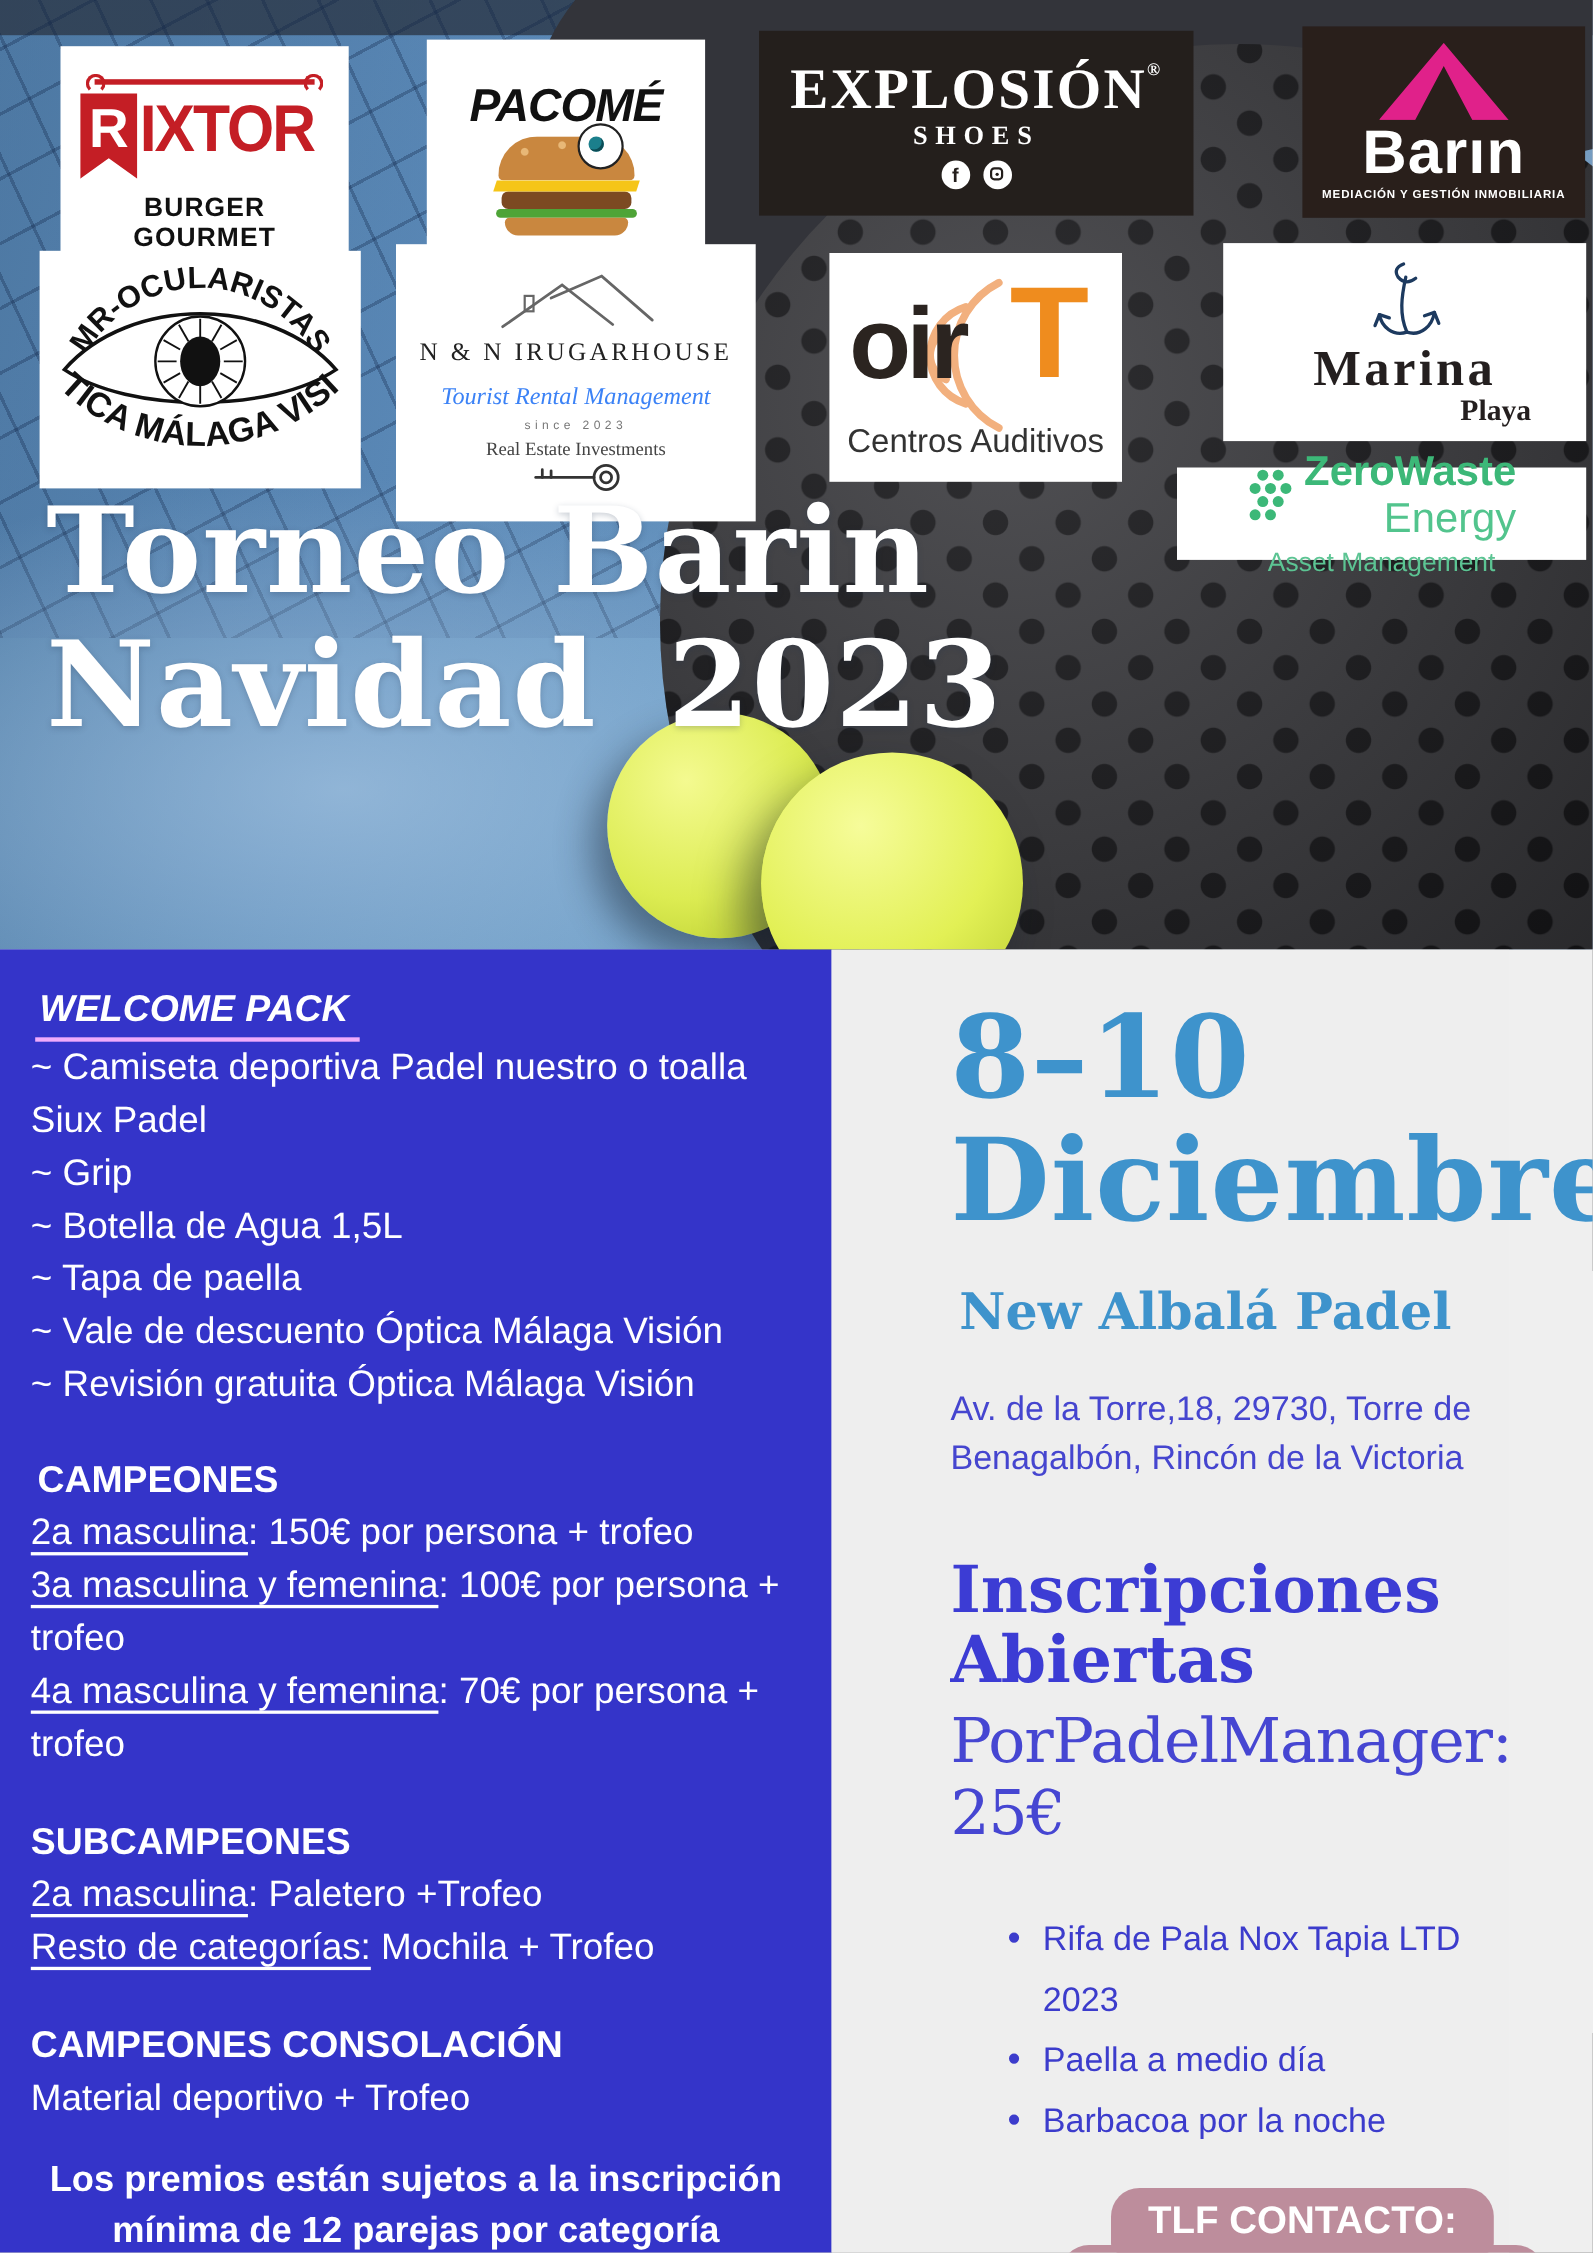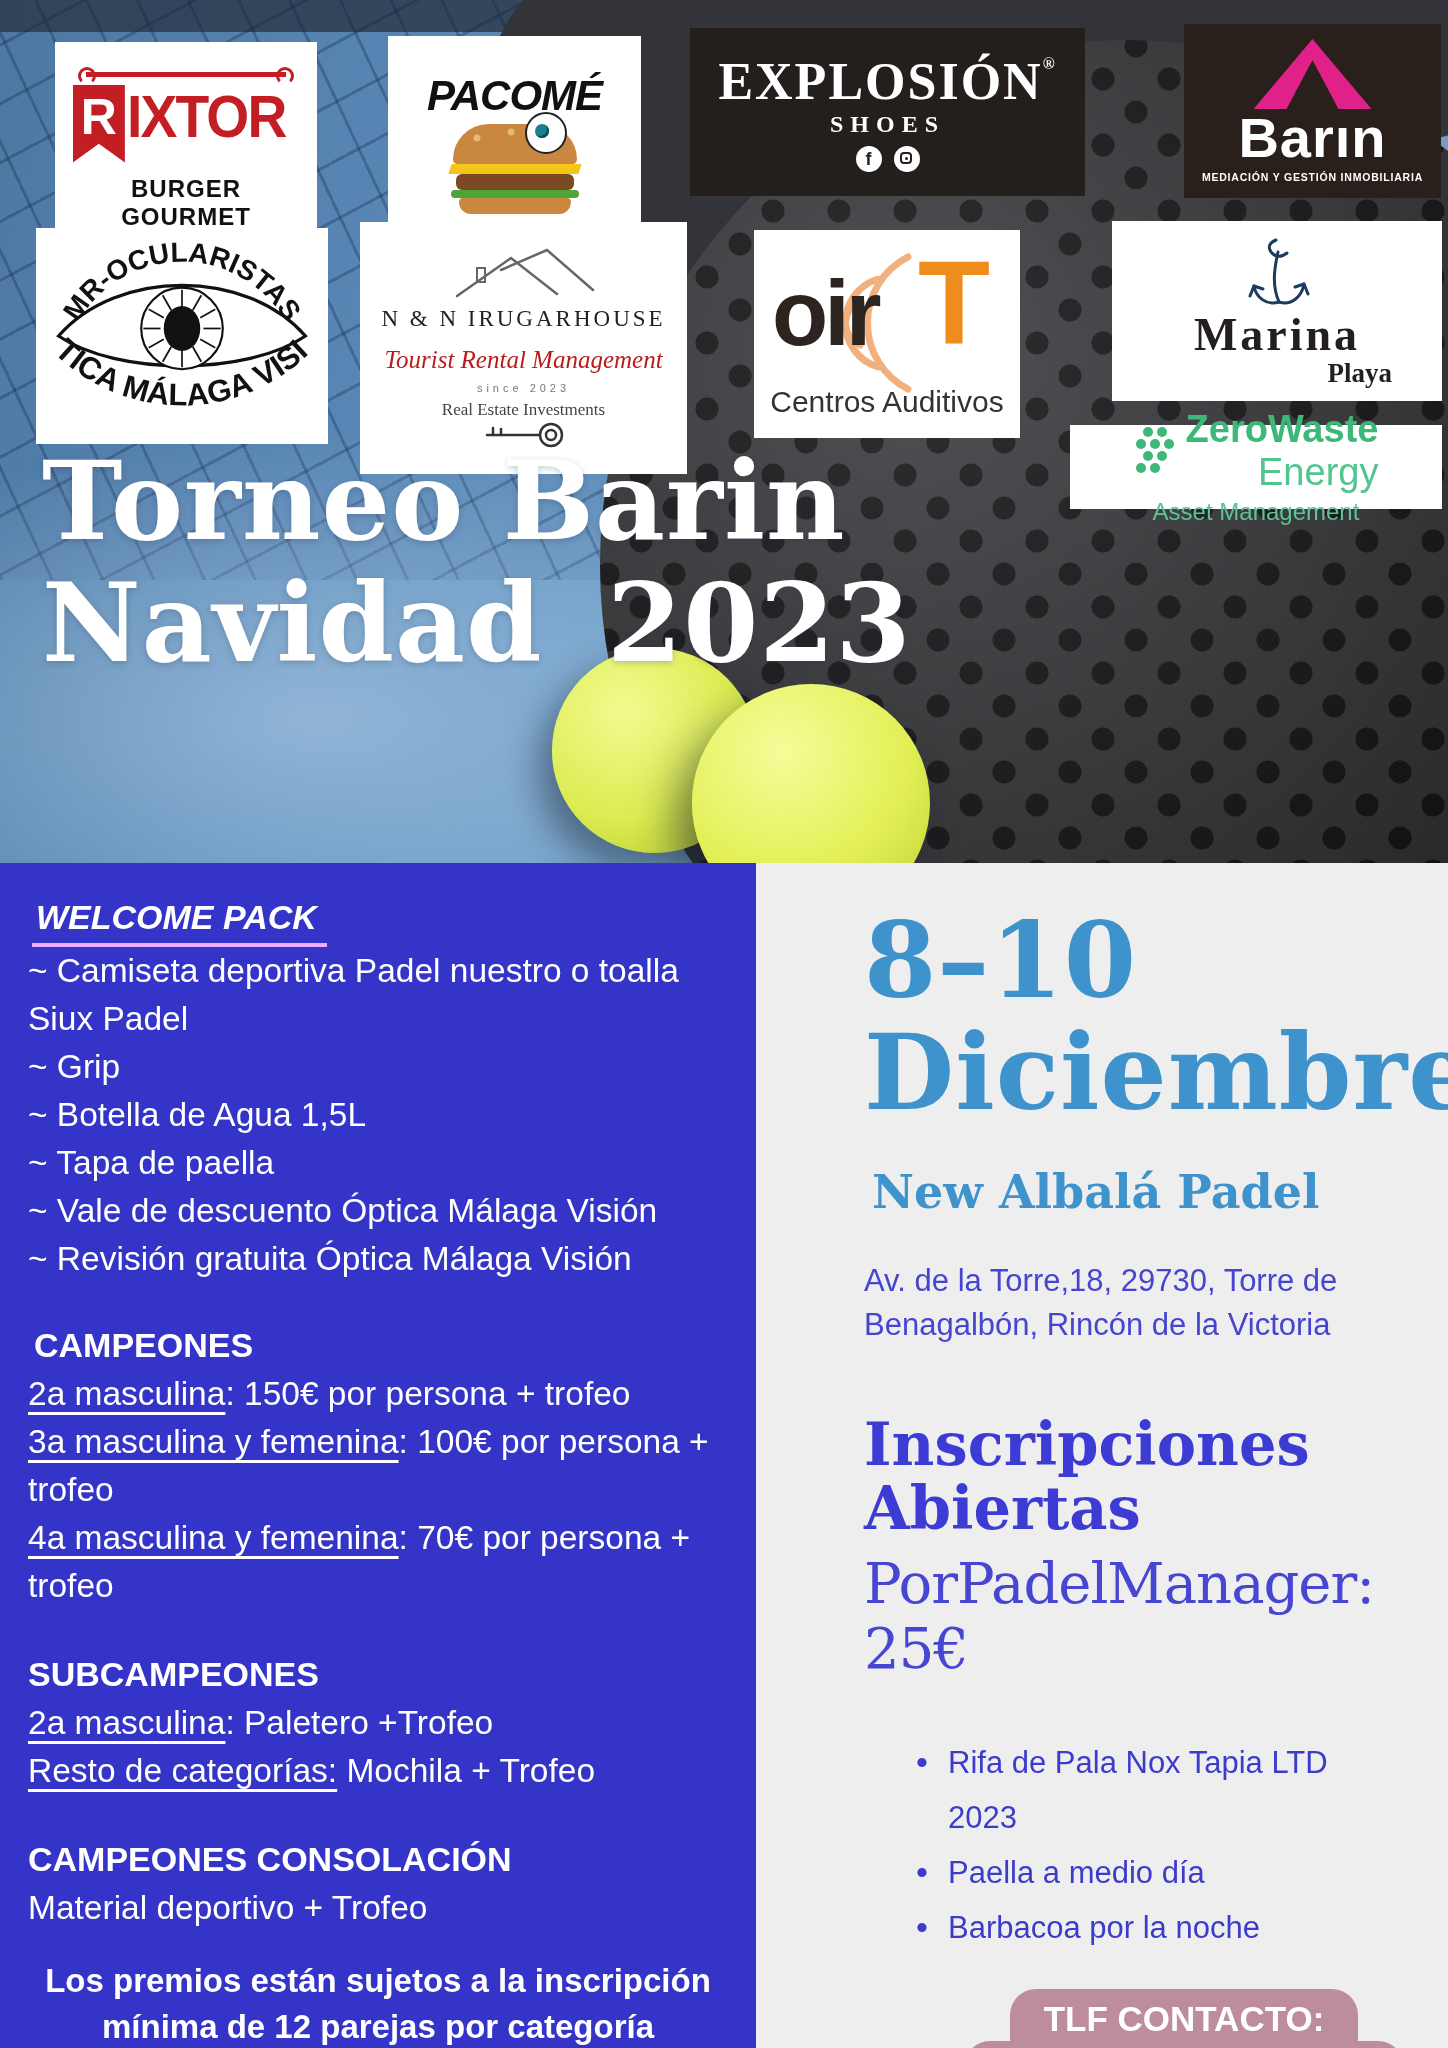--- a/index.html
+++ b/index.html
@@ -82,21 +82,21 @@
 
   .barin{left:1184px;top:24px;width:257px;height:174px;background:#291f1b;color:#fff;padding:6px;text-align:center;}
   .barin-roof{width:118px;height:70px;background:#e0218a;
         clip-path:polygon(0 100%,50% 0,100% 100%,72% 100%,50% 30%,28% 100%);}
   .barin-name{font-weight:bold;font-size:56px;line-height:58px;letter-spacing:1px;}
   .barin-sub{font-size:10.5px;letter-spacing:.8px;font-weight:bold;margin-top:4px;}
 
   .ocularistas{left:36px;top:228px;width:292px;height:216px;}
   .irugar{left:360px;top:222px;width:327px;height:252px;padding:10px 8px;}
   .irugar-name{font-family:"Liberation Serif",serif;font-size:23px;letter-spacing:3px;color:#222;margin-top:4px;}
-  .irugar-tag{font-family:"Liberation Serif",serif;font-style:italic;font-size:25px;color:#b91c1c;margin-top:14px;}
+  .irugar-tag{font-family:"Liberation Serif",serif;font-style:italic;font-size:22px;color:#3b82f6;margin-top:14px;}
   .irugar-since{font-size:11px;letter-spacing:4px;color:#777;margin-top:8px;}
   .irugar-sub{font-family:"Liberation Serif",serif;font-size:17px;color:#444;margin-top:6px;}
 
   .oirt{left:754px;top:230px;width:266px;height:208px;padding:4px;}
   .oirt-word{position:relative;height:130px;width:100%;}
   .oirt-oir{position:absolute;left:14px;top:18px;font-weight:bold;font-size:92px;line-height:92px;color:#2b2420;letter-spacing:-4px;}
   .oirt-t{position:absolute;right:26px;top:-2px;font-weight:bold;font-size:118px;line-height:112px;color:#ef8c1e;}
   .oirt-arcs{position:absolute;left:58px;top:-6px;}
   .oirt-sub{font-size:30px;color:#333;margin-top:6px;font-family:"Liberation Sans",sans-serif;}
 

